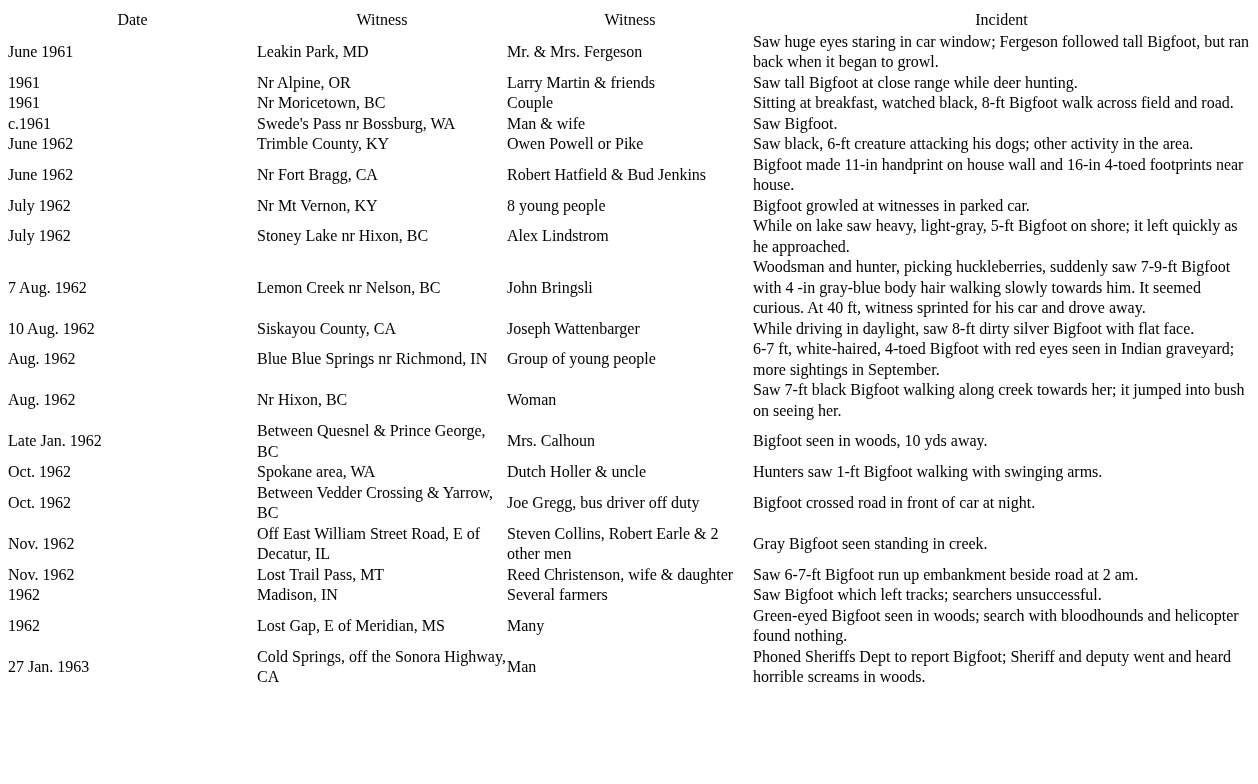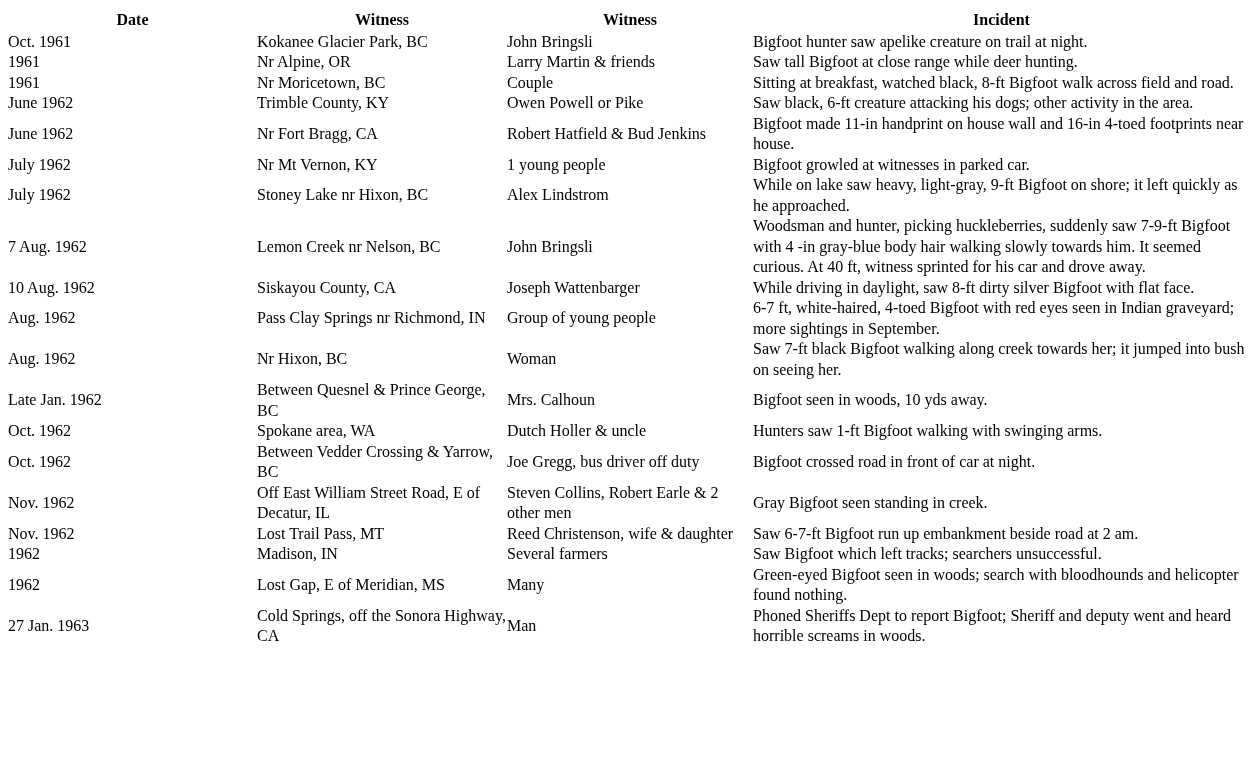--- a/index.html
+++ b/index.html
@@ -15,21 +15,21 @@
   }
   table.sightings {
     border-collapse: separate;
     border-spacing: 0;
     table-layout: fixed;
     width: 1242px;
   }
   table.sightings th {
     font-size: 16px;
     line-height: 20.5px;
-    font-weight: bold;
+    font-weight: normal;
     text-align: center;
     vertical-align: middle;
     padding: 2px 0 1px 0;
   }
   table.sightings td {
     font-size: 16px;
     line-height: 20.5px;
     vertical-align: middle;
     padding: 0;
     text-align: left;
@@ -53,76 +53,82 @@
   <thead>
     <tr id="header-row">
         <th>Date</th>
         <th>Witness</th>
         <th>Witness</th>
         <th>Incident</th>
       </tr>
   </thead>
   <tbody id="table-body">
       <tr>
-        <td>Oct. 1961</td>
-        <td>Kokanee Glacier Park, BC</td>
-        <td>John Bringsli</td>
-        <td>Bigfoot hunter saw apelike creature on trail at night.</td>
+        <td>June 1961</td>
+        <td>Leakin Park, MD</td>
+        <td>Mr. &amp; Mrs. Fergeson</td>
+        <td>Saw huge eyes staring in car window; Fergeson followed tall Bigfoot, but ran back when it began to growl.</td>
       </tr>
       <tr>
         <td>1961</td>
         <td>Nr Alpine, OR</td>
         <td>Larry Martin &amp; friends</td>
         <td>Saw tall Bigfoot at close range while deer hunting.</td>
       </tr>
       <tr>
         <td>1961</td>
         <td>Nr Moricetown, BC</td>
         <td>Couple</td>
         <td>Sitting at breakfast, watched black, 8-ft Bigfoot walk across field and road.</td>
+      </tr>
+      <tr>
+        <td>c.1961</td>
+        <td>Swede's Pass nr Bossburg, WA</td>
+        <td>Man &amp; wife</td>
+        <td>Saw Bigfoot.</td>
       </tr>
       <tr>
         <td>June 1962</td>
         <td>Trimble County, KY</td>
         <td>Owen Powell or Pike</td>
         <td>Saw black, 6-ft creature attacking his dogs; other activity in the area.</td>
       </tr>
       <tr>
         <td>June 1962</td>
         <td>Nr Fort Bragg, CA</td>
         <td>Robert Hatfield &amp; Bud Jenkins</td>
         <td>Bigfoot made 11-in handprint on house wall and 16-in 4-toed footprints near house.</td>
       </tr>
       <tr>
         <td>July 1962</td>
         <td>Nr Mt Vernon, KY</td>
-        <td>1 young people</td>
+        <td>8 young people</td>
         <td>Bigfoot growled at witnesses in parked car.</td>
       </tr>
       <tr>
         <td>July 1962</td>
         <td>Stoney Lake nr Hixon, BC</td>
         <td>Alex Lindstrom</td>
-        <td>While on lake saw heavy, light-gray, 9-ft Bigfoot on shore; it left quickly as he approached.</td>
+        <td>While on lake saw heavy, light-gray, 5-ft Bigfoot on shore; it left quickly as he approached.</td>
       </tr>
       <tr>
         <td>7 Aug. 1962</td>
         <td>Lemon Creek nr Nelson, BC</td>
         <td>John Bringsli</td>
         <td>Woodsman and hunter, picking huckleberries, suddenly saw 7-9-ft Bigfoot with 4 -in gray-blue body hair walking slowly towards him. It seemed curious. At 40 ft, witness sprinted for his car and drove away.</td>
       </tr>
       <tr>
         <td>10 Aug. 1962</td>
         <td>Siskayou County, CA</td>
         <td>Joseph Wattenbarger</td>
         <td>While driving in daylight, saw 8-ft dirty silver Bigfoot with flat face.</td>
       </tr>
       <tr>
         <td>Aug. 1962</td>
-        <td>Pass Clay Springs nr Richmond, IN</td>
+        <td>Blue Blue Springs nr Richmond, IN</td>
         <td>Group of young people</td>
         <td>6-7 ft, white-haired, 4-toed Bigfoot with red eyes seen in Indian graveyard; more sightings in September.</td>
       </tr>
       <tr>
         <td>Aug. 1962</td>
         <td>Nr Hixon, BC</td>
         <td>Woman</td>
         <td>Saw 7-ft black Bigfoot walking along creek towards her; it jumped into bush on seeing her.</td>
       </tr>
       <tr>

